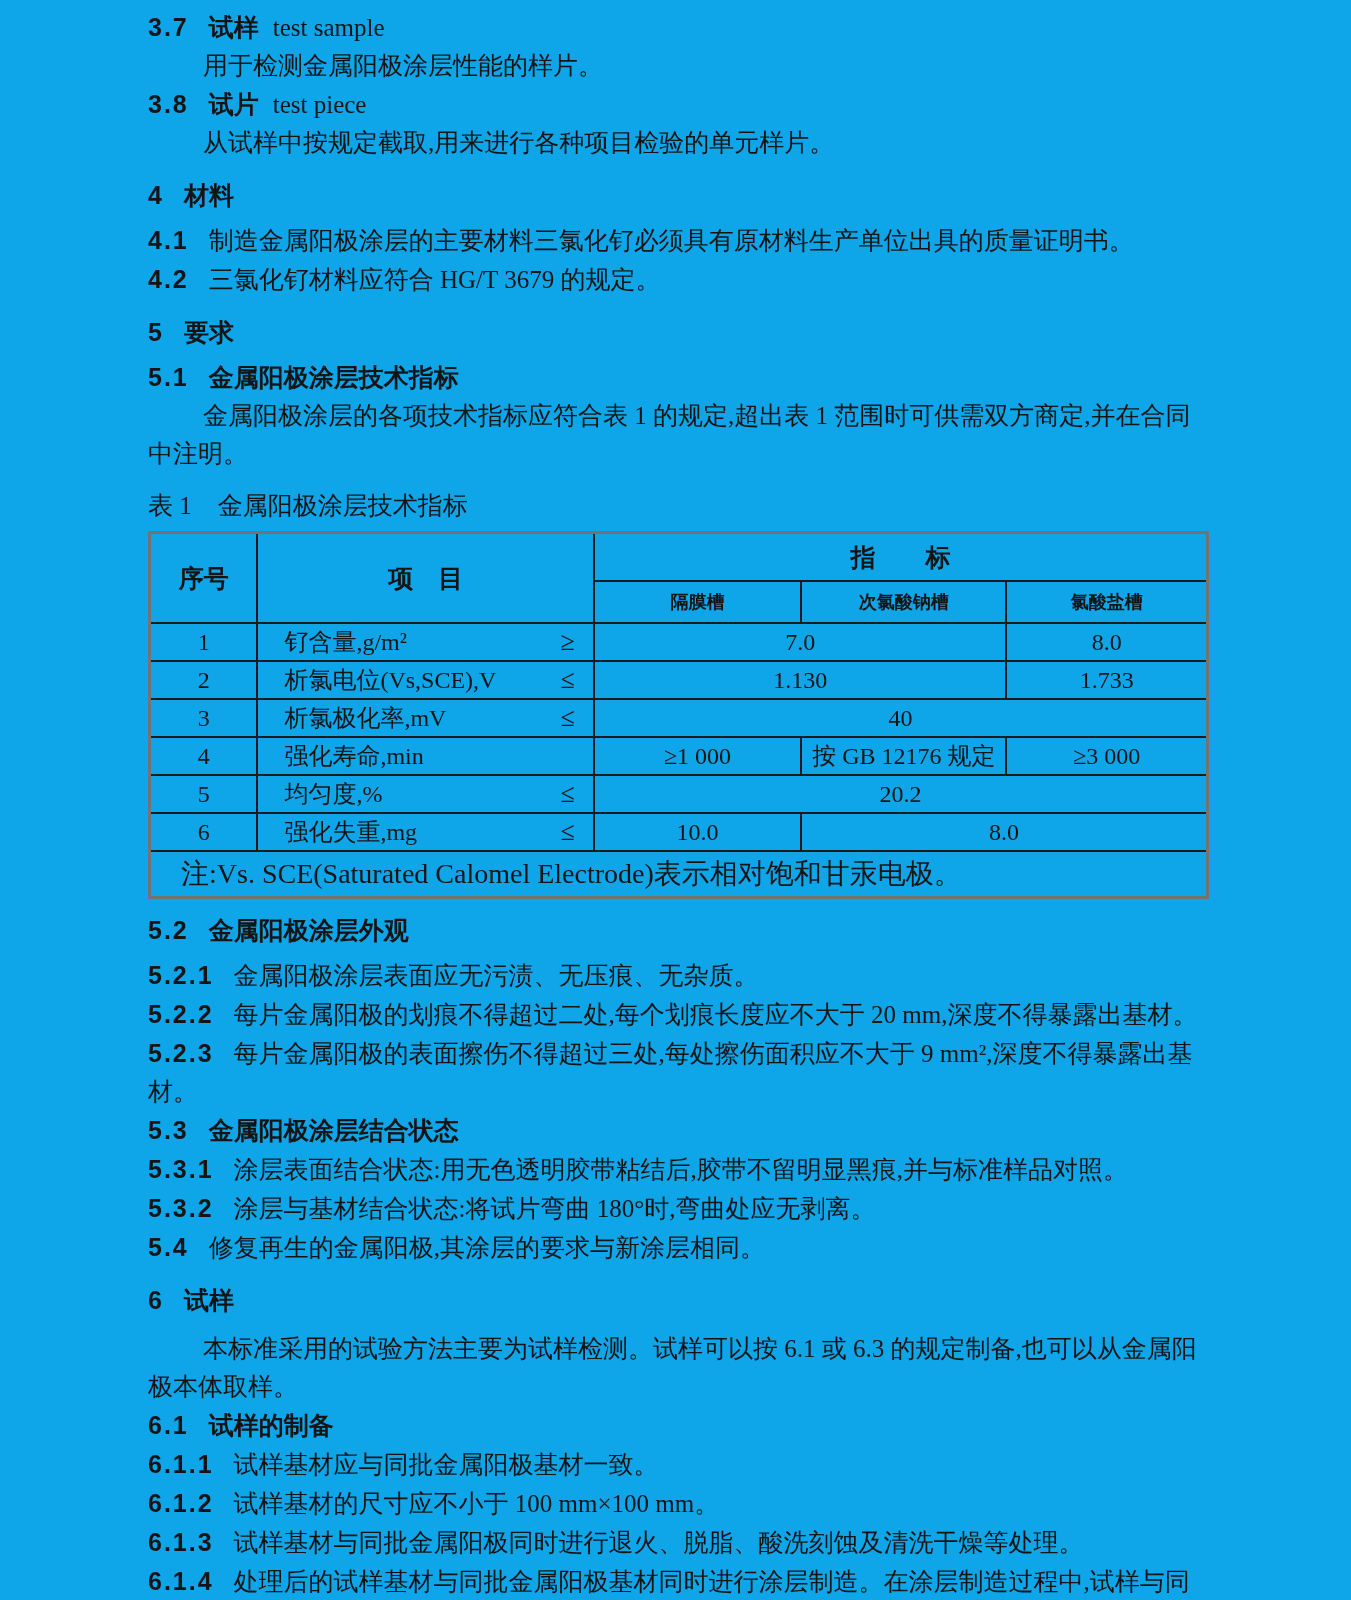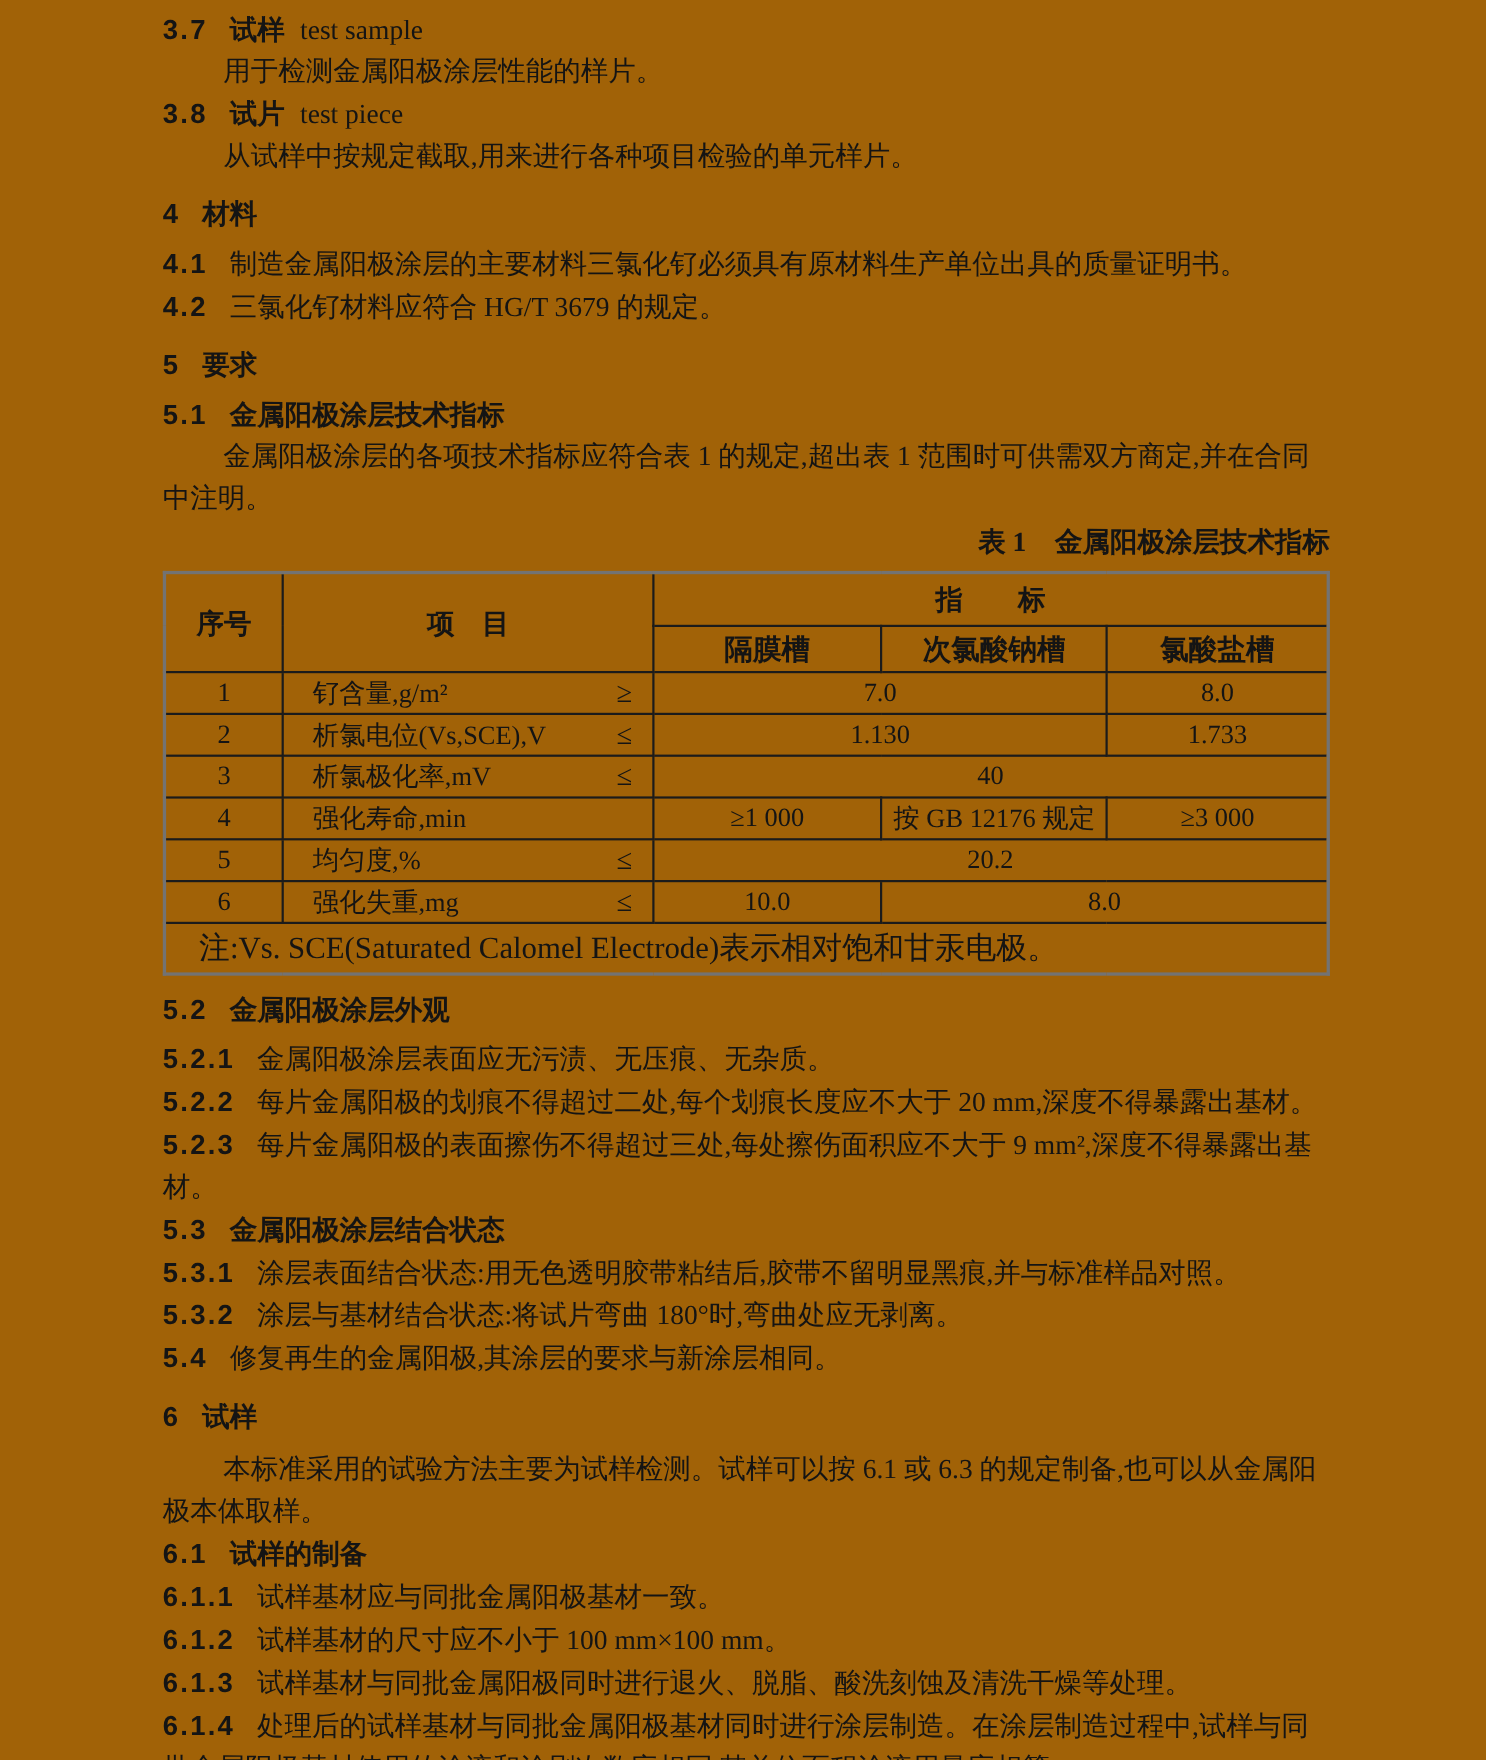--- a/index.html
+++ b/index.html
@@ -1,19 +1,19 @@
 <!DOCTYPE html>
 <html><head>
 <meta charset="utf-8">
 <style>
   html,body { margin:0; padding:0; background:#d9d9d9; }
   .page {
     width:1351px; height:1600px;
     margin:0 auto;
-    background:#a16207;
+    background:#0ea5e9;
     color:#141414;
     font-family:"Liberation Serif","DejaVu Serif",serif;
     font-size:25px;
     box-sizing:border-box;
     padding:8px 142px 0 148px;
     overflow:hidden;
   }
   p { margin:0; line-height:38px; }
 
   .num {
@@ -24,43 +24,43 @@
   }
   .cn-bold { font-weight:700; }
   .term-en { margin-left:14px; }
 
   .def, .plain-para { text-indent:2.2em;font-family:Liberation Serif, serif; }
 
   .sec-head { margin-top:14px; margin-bottom:6px; }
   .sec6-head { margin-top:14px; margin-bottom:10px; }
 
   .table-caption {
-    text-align:right;
-    font-weight:700;
-    margin-top:2px;
+    text-align:left;
+    font-weight:400;
+    margin-top:14px;
     line-height:38px;
   }
   .table-caption .cap-label { margin-right:26px; }
 
   table.spec {
     width:100%;
     border-collapse:collapse;
     table-layout:fixed;
     margin-top:6px;
     border:3px solid #737373;
   }
   table.spec td {
     border:2px solid #1b1b1b;
     text-align:center;
     vertical-align:middle;
     padding:0;
     font-size:24px;
   }
   tr.hrow1 td { height:46px; font-weight:700; font-size:25px; }
-  tr.hrow2 td { height:40px; font-weight:700; font-size:26px; }
+  tr.hrow2 td { height:40px; font-weight:700; font-size:18px; }
   tr.drow  td { height:36px; }
   tr.nrow  td { height:44px; text-align:left; padding-left:30px; font-size:28px; }
 
   td.item-cell { text-align:left; }
   .item-flex {
     display:flex; justify-content:space-between; align-items:center;
     padding:0 18px 0 26px;
   }
   .sign { font-size:26px; }
 </style>

